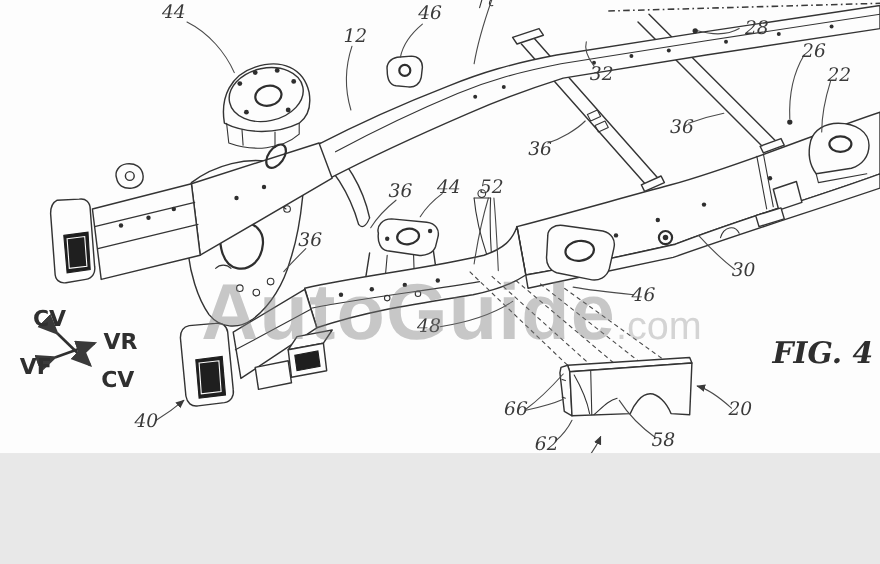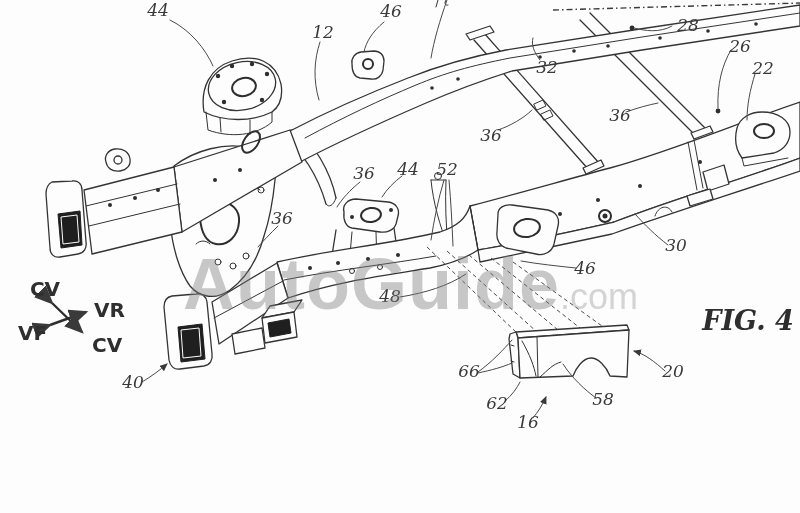--- a/index.html
+++ b/index.html
@@ -1,16 +1,16 @@
 <!DOCTYPE html>
 <html><head>
 <meta charset="utf-8">
 <style>
   html,body{margin:0;padding:0;background:#e8e8e8;}
-  #stage{position:relative;width:800px;height:513px;background:#fdfdfd;overflow:hidden;
+  #stage{position:relative;width:800px;height:412px;background:#fdfdfd;overflow:hidden;
          font-family:"Liberation Sans",sans-serif;}
   svg{position:absolute;left:0;top:0;}
   
   .ln{fill:none;stroke:#343434;stroke-width:1.3;stroke-linecap:round;stroke-linejoin:round;}
   .ln2{fill:none;stroke:#343434;stroke-width:1;stroke-linecap:round;stroke-linejoin:round;}
   .band{fill:#fdfdfd;stroke:#343434;stroke-width:1.3;stroke-linejoin:round;}
   .bold{fill:none;stroke:#2e2e2e;stroke-width:2;}
   .dark{fill:#1f1f1f;stroke:#1f1f1f;}
   .dot{fill:#2e2e2e;stroke:none;}
   .leader{fill:none;stroke:#4a4a4a;stroke-width:1;stroke-linecap:round;}

